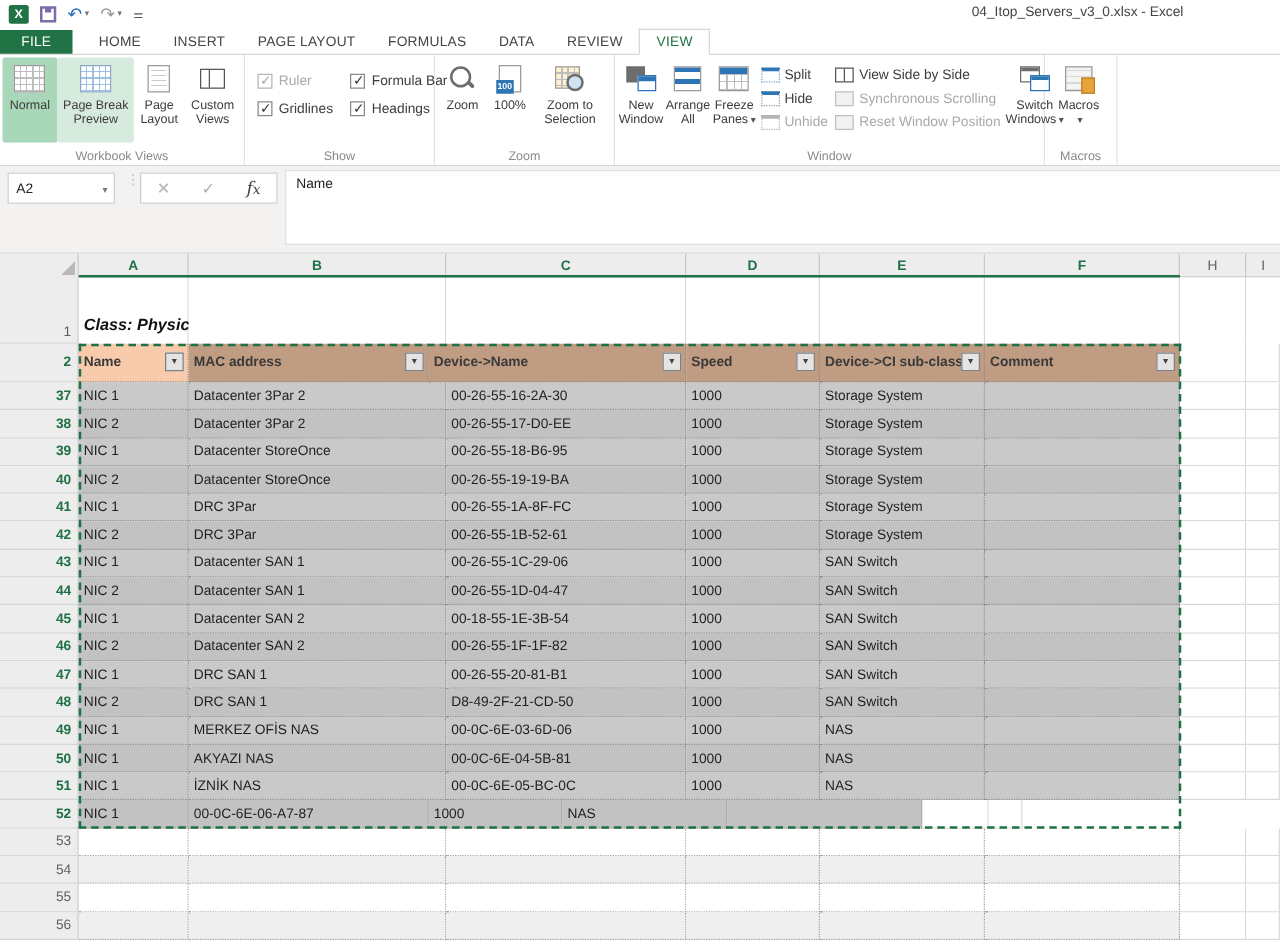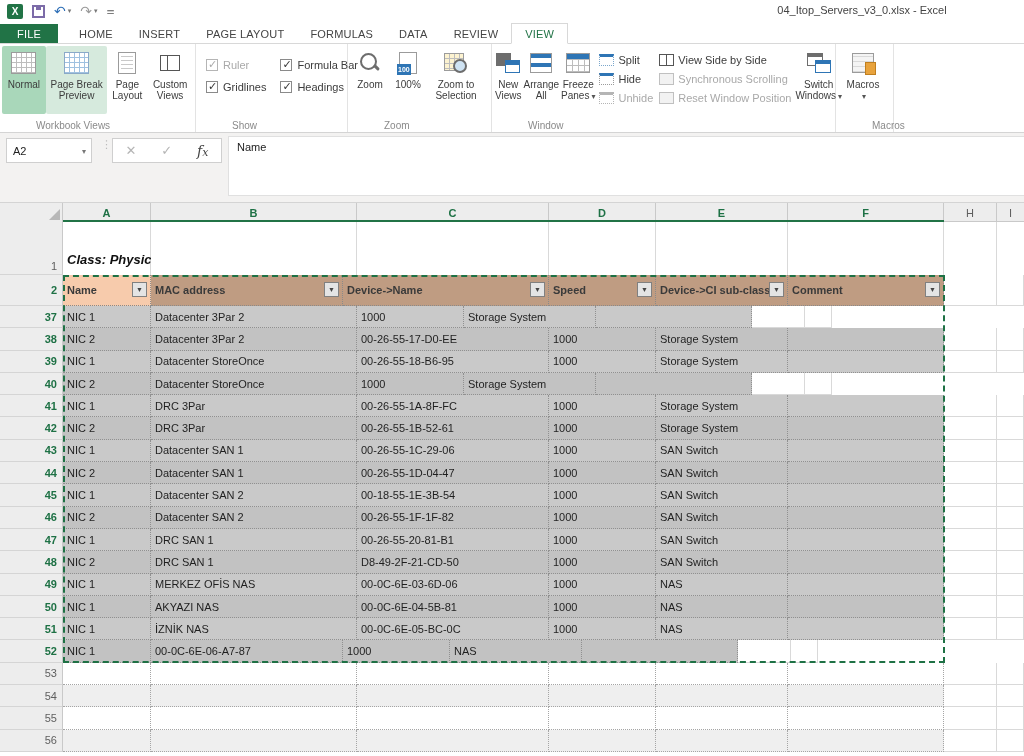--- a/index.html
+++ b/index.html
@@ -15,21 +15,21 @@
 
   
   .tabs { height:22px; background:#fff; display:flex; align-items:flex-end; border-bottom:1px solid #d8d8d8; }
   .tab { padding:4px 13px 3px 13px; font-size:11px; color:#444; letter-spacing:.2px; cursor:default; }
   .tab.file { background:#217346; color:#fff; padding:4px 17px 3px 17px; margin-right:8px; }
   .tab.active { background:#fff; color:#217346; border:1px solid #d8d8d8; border-bottom:1px solid #fff; margin-bottom:-1px; }
 
   
   .ribbon { height:89px; background:#fff; border-bottom:1px solid #d4d4d4; display:flex; }
   .group { position:relative; border-right:1px solid #e3e3e3; padding:2px 2px 14px 2px; display:flex; align-items:flex-start; }
-  .group-label { position:absolute; bottom:1px; left:0; right:0; text-align:left; font-size:10px; color:#8a8a8a;margin-left:36px; }
+  .group-label { position:absolute; bottom:1px; left:0; right:0; text-align:center; font-size:10px; color:#8a8a8a; }
   .bigbtn { width:46px; min-height:68px; padding:3px 1px 1px 1px; display:flex; flex-direction:column; align-items:center; text-align:center; font-size:10px; line-height:11px; color:#3c3c3c; border-radius:2px; }
   .bigbtn .ic { height:28px; display:flex; align-items:center; justify-content:center; margin-bottom:2px; }
   .bigbtn.sel { background:#a9d7ba; }
   .bigbtn.hov { background:#d6eadd; }
   .smallbtn { display:flex; align-items:center; gap:4px; height:19px; font-size:11px; color:#3c3c3c; padding:0 3px; white-space:nowrap; }
   .smallbtn.dis, .bigbtn.dis { color:#a9a9a9; }
   .cbrow { display:flex; align-items:center; gap:5px; height:22px; font-size:11px; color:#3c3c3c; white-space:nowrap; }
   .cbrow.dis { color:#a9a9a9; }
   .cb { width:12px; height:12px; border:1px solid #8a8a8a; background:#fff; position:relative; flex:none; }
   .cb::after { content:"\2713"; position:absolute; left:1px; top:-2px; font-size:11px; color:#333; }
@@ -256,21 +256,21 @@
     </div>
 
     <div class="group" style="width:344px;">
       <div class="bigbtn" style="width:46px">
         <span class="ic">
             <span class="winic">
               <span class="w1"></span>
               <span class="w2"></span>
             </span>
           </span>
-        <span>New Views</span>
+        <span>New Window</span>
       </div>
       <div class="bigbtn" style="width:46px">
         <span class="ic">
             <span class="arric"></span>
           </span>
         <span>Arrange All</span>
       </div>
       <div class="bigbtn" style="width:46px">
         <span class="ic">
             <span class="frzic"></span>
@@ -414,20 +414,21 @@
   </div>
 <div class="cell gridcell" style="width: 53px;"></div>
         <div class="cell gridcell" style="width: 27px;"></div>
       </div>
 
     <div>
   <div class="srow drow">
     <div class="rowhdr selrow">37</div>
   <div class="cell tcell selcell" style="width: 88px;">NIC 1</div>
           <div class="cell tcell selcell" style="width: 206px;">Datacenter 3Par 2</div>
+          <div class="cell tcell selcell" style="width: 192px;">00-26-55-16-2A-30</div>
           <div class="cell tcell selcell" style="width: 107px;">1000</div>
           <div class="cell tcell selcell" style="width: 132px;">Storage System</div>
           <div class="cell tcell selcell" style="width: 156px;"></div>
           <div class="cell gridcell" style="width: 53px;"></div>
           <div class="cell gridcell" style="width: 27px;"></div>
         </div>
 
   <div class="srow drow band">
     <div class="rowhdr selrow">38</div>
   <div class="cell tcell selcell" style="width: 88px;">NIC 2</div>
@@ -449,20 +450,21 @@
           <div class="cell tcell selcell" style="width: 132px;">Storage System</div>
           <div class="cell tcell selcell" style="width: 156px;"></div>
           <div class="cell gridcell" style="width: 53px;"></div>
           <div class="cell gridcell" style="width: 27px;"></div>
         </div>
 
   <div class="srow drow band">
     <div class="rowhdr selrow">40</div>
   <div class="cell tcell selcell" style="width: 88px;">NIC 2</div>
           <div class="cell tcell selcell" style="width: 206px;">Datacenter StoreOnce</div>
+          <div class="cell tcell selcell" style="width: 192px;">00-26-55-19-19-BA</div>
           <div class="cell tcell selcell" style="width: 107px;">1000</div>
           <div class="cell tcell selcell" style="width: 132px;">Storage System</div>
           <div class="cell tcell selcell" style="width: 156px;"></div>
           <div class="cell gridcell" style="width: 53px;"></div>
           <div class="cell gridcell" style="width: 27px;"></div>
         </div>
 
   <div class="srow drow">
     <div class="rowhdr selrow">41</div>
   <div class="cell tcell selcell" style="width: 88px;">NIC 1</div>

